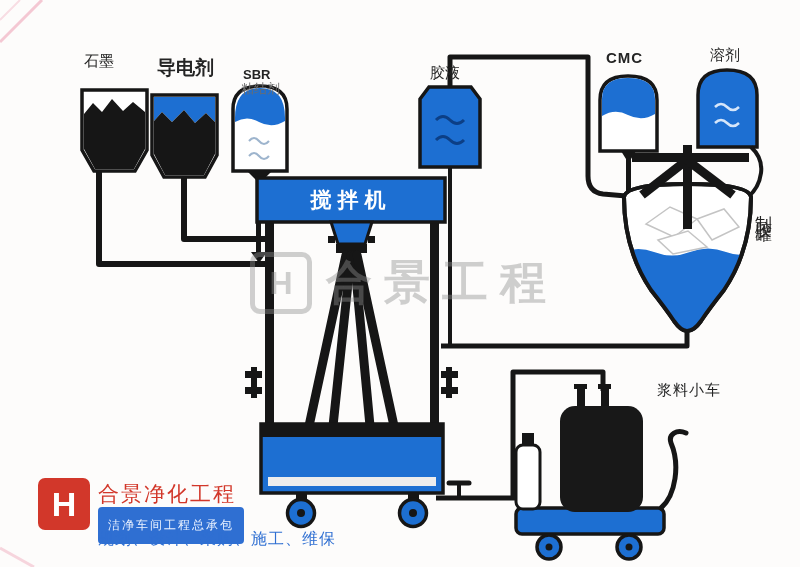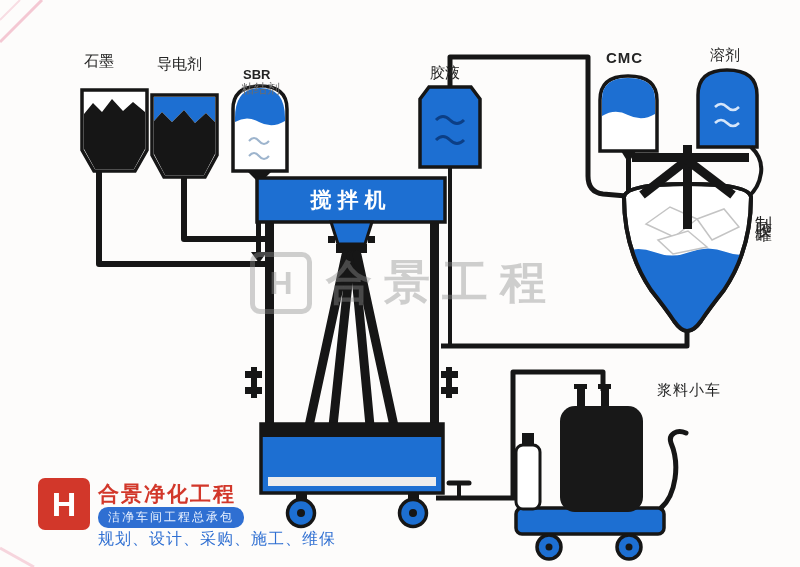--- a/index.html
+++ b/index.html
@@ -4,21 +4,21 @@
 <style>
   html,body{margin:0;padding:0;background:#ffffff;}
   .stage{
     position:relative;width:800px;height:567px;overflow:hidden;
     background:#fdfcfb;
     font-family:"Liberation Sans","DejaVu Sans",sans-serif;
   }
   .stage svg{position:absolute;left:0;top:0;}
   .lbl{position:absolute;color:#242424;white-space:nowrap;}
   .lbl-graphite{left:84px;top:52px;font-size:15px;}
-  .lbl-conductive{left:157px;top:55px;font-size:15px;}
+  .lbl-conductive{left:157px;top:55px;font-size:19px;font-weight:bold;}
   .lbl-binder{left:241px;top:46px;font-size:13px;color:#6d6d6d;margin-top:34px;}
   .lbl-sbr{left:243px;top:67px;font-size:13px;font-weight:bold;}
   .lbl-glue{left:430px;top:64px;font-size:15px;}
   .lbl-cmc{left:606px;top:49px;font-size:15px;font-weight:bold;letter-spacing:1px;}
   .lbl-solvent{left:710px;top:46px;font-size:15px;}
   .lbl-mixer{
     left:257px;top:178px;width:188px;height:44px;
     display:flex;align-items:center;justify-content:center;
     color:#ffffff;font-size:21px;font-weight:bold;letter-spacing:6px;
   }
@@ -38,24 +38,24 @@
     font-size:32px;font-weight:bold;color:#8f8f8f;
   }
   .wm-text{font-size:46px;font-weight:bold;letter-spacing:12px;color:#8f8f8f;white-space:nowrap;}
 
   .brand{position:absolute;left:38px;top:476px;width:330px;}
   .brand-logo{
     position:absolute;left:0;top:2px;width:52px;height:52px;background:#d2372a;
     border-radius:7px;display:flex;align-items:center;justify-content:center;
     color:#ffffff;font-size:34px;font-weight:bold;
   }
-  .brand-name{position:absolute;left:60px;top:4px;color:#d2372a;font-size:21px;font-weight:bold;letter-spacing:2px;white-space:nowrap;}
+  .brand-name{position:absolute;left:60px;top:4px;color:#d2372a;font-size:21px;font-weight:normal;letter-spacing:2px;white-space:nowrap;}
   .brand-tagline{
     position:absolute;left:60px;top:31px;background:#2f6fd2;color:#eaf2ff;
-    font-size:12px;letter-spacing:2px;padding:2px 10px;border-radius:10px;white-space:nowrap;
+    font-size:12px;letter-spacing:2px;padding:10px 10px;border-radius:4px;white-space:nowrap;
   }
   .brand-services{position:absolute;left:60px;top:53px;color:#2f6fd2;font-size:16px;letter-spacing:1px;white-space:nowrap;}
 </style>
 </head>
 <body>
 
 <div class="stage">
 
   <svg width="800" height="567" viewBox="0 0 800 567">
 

